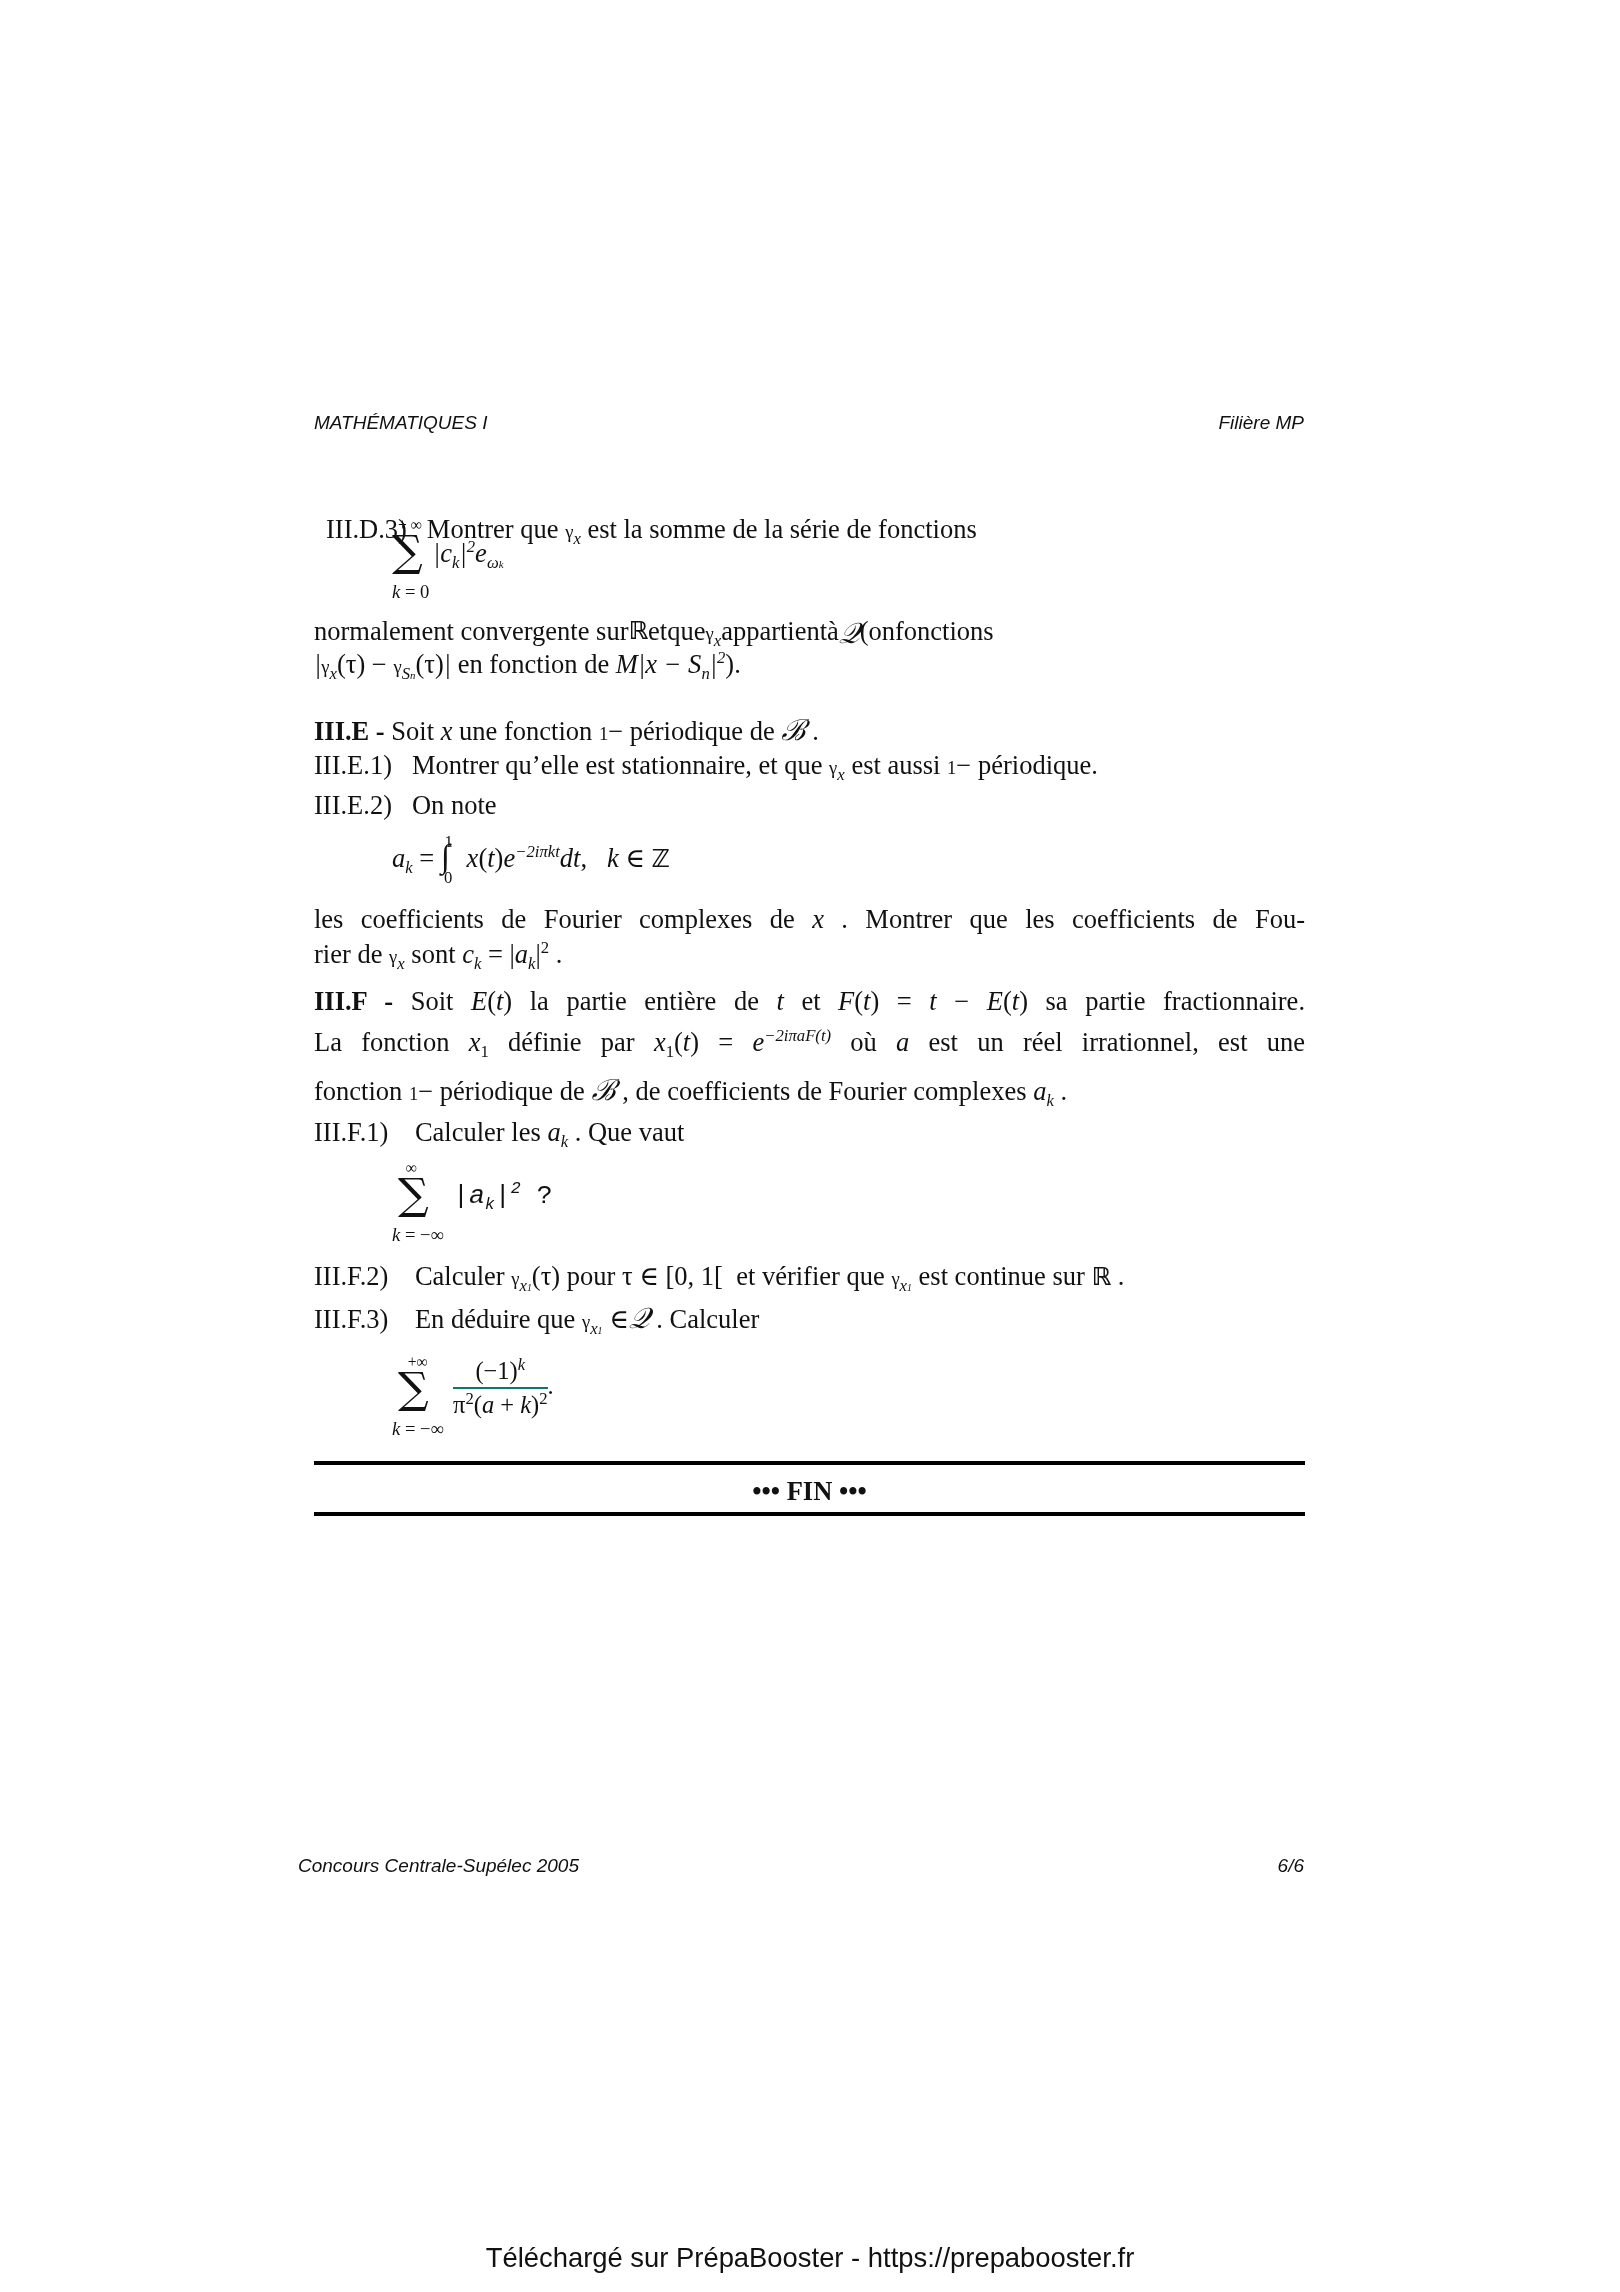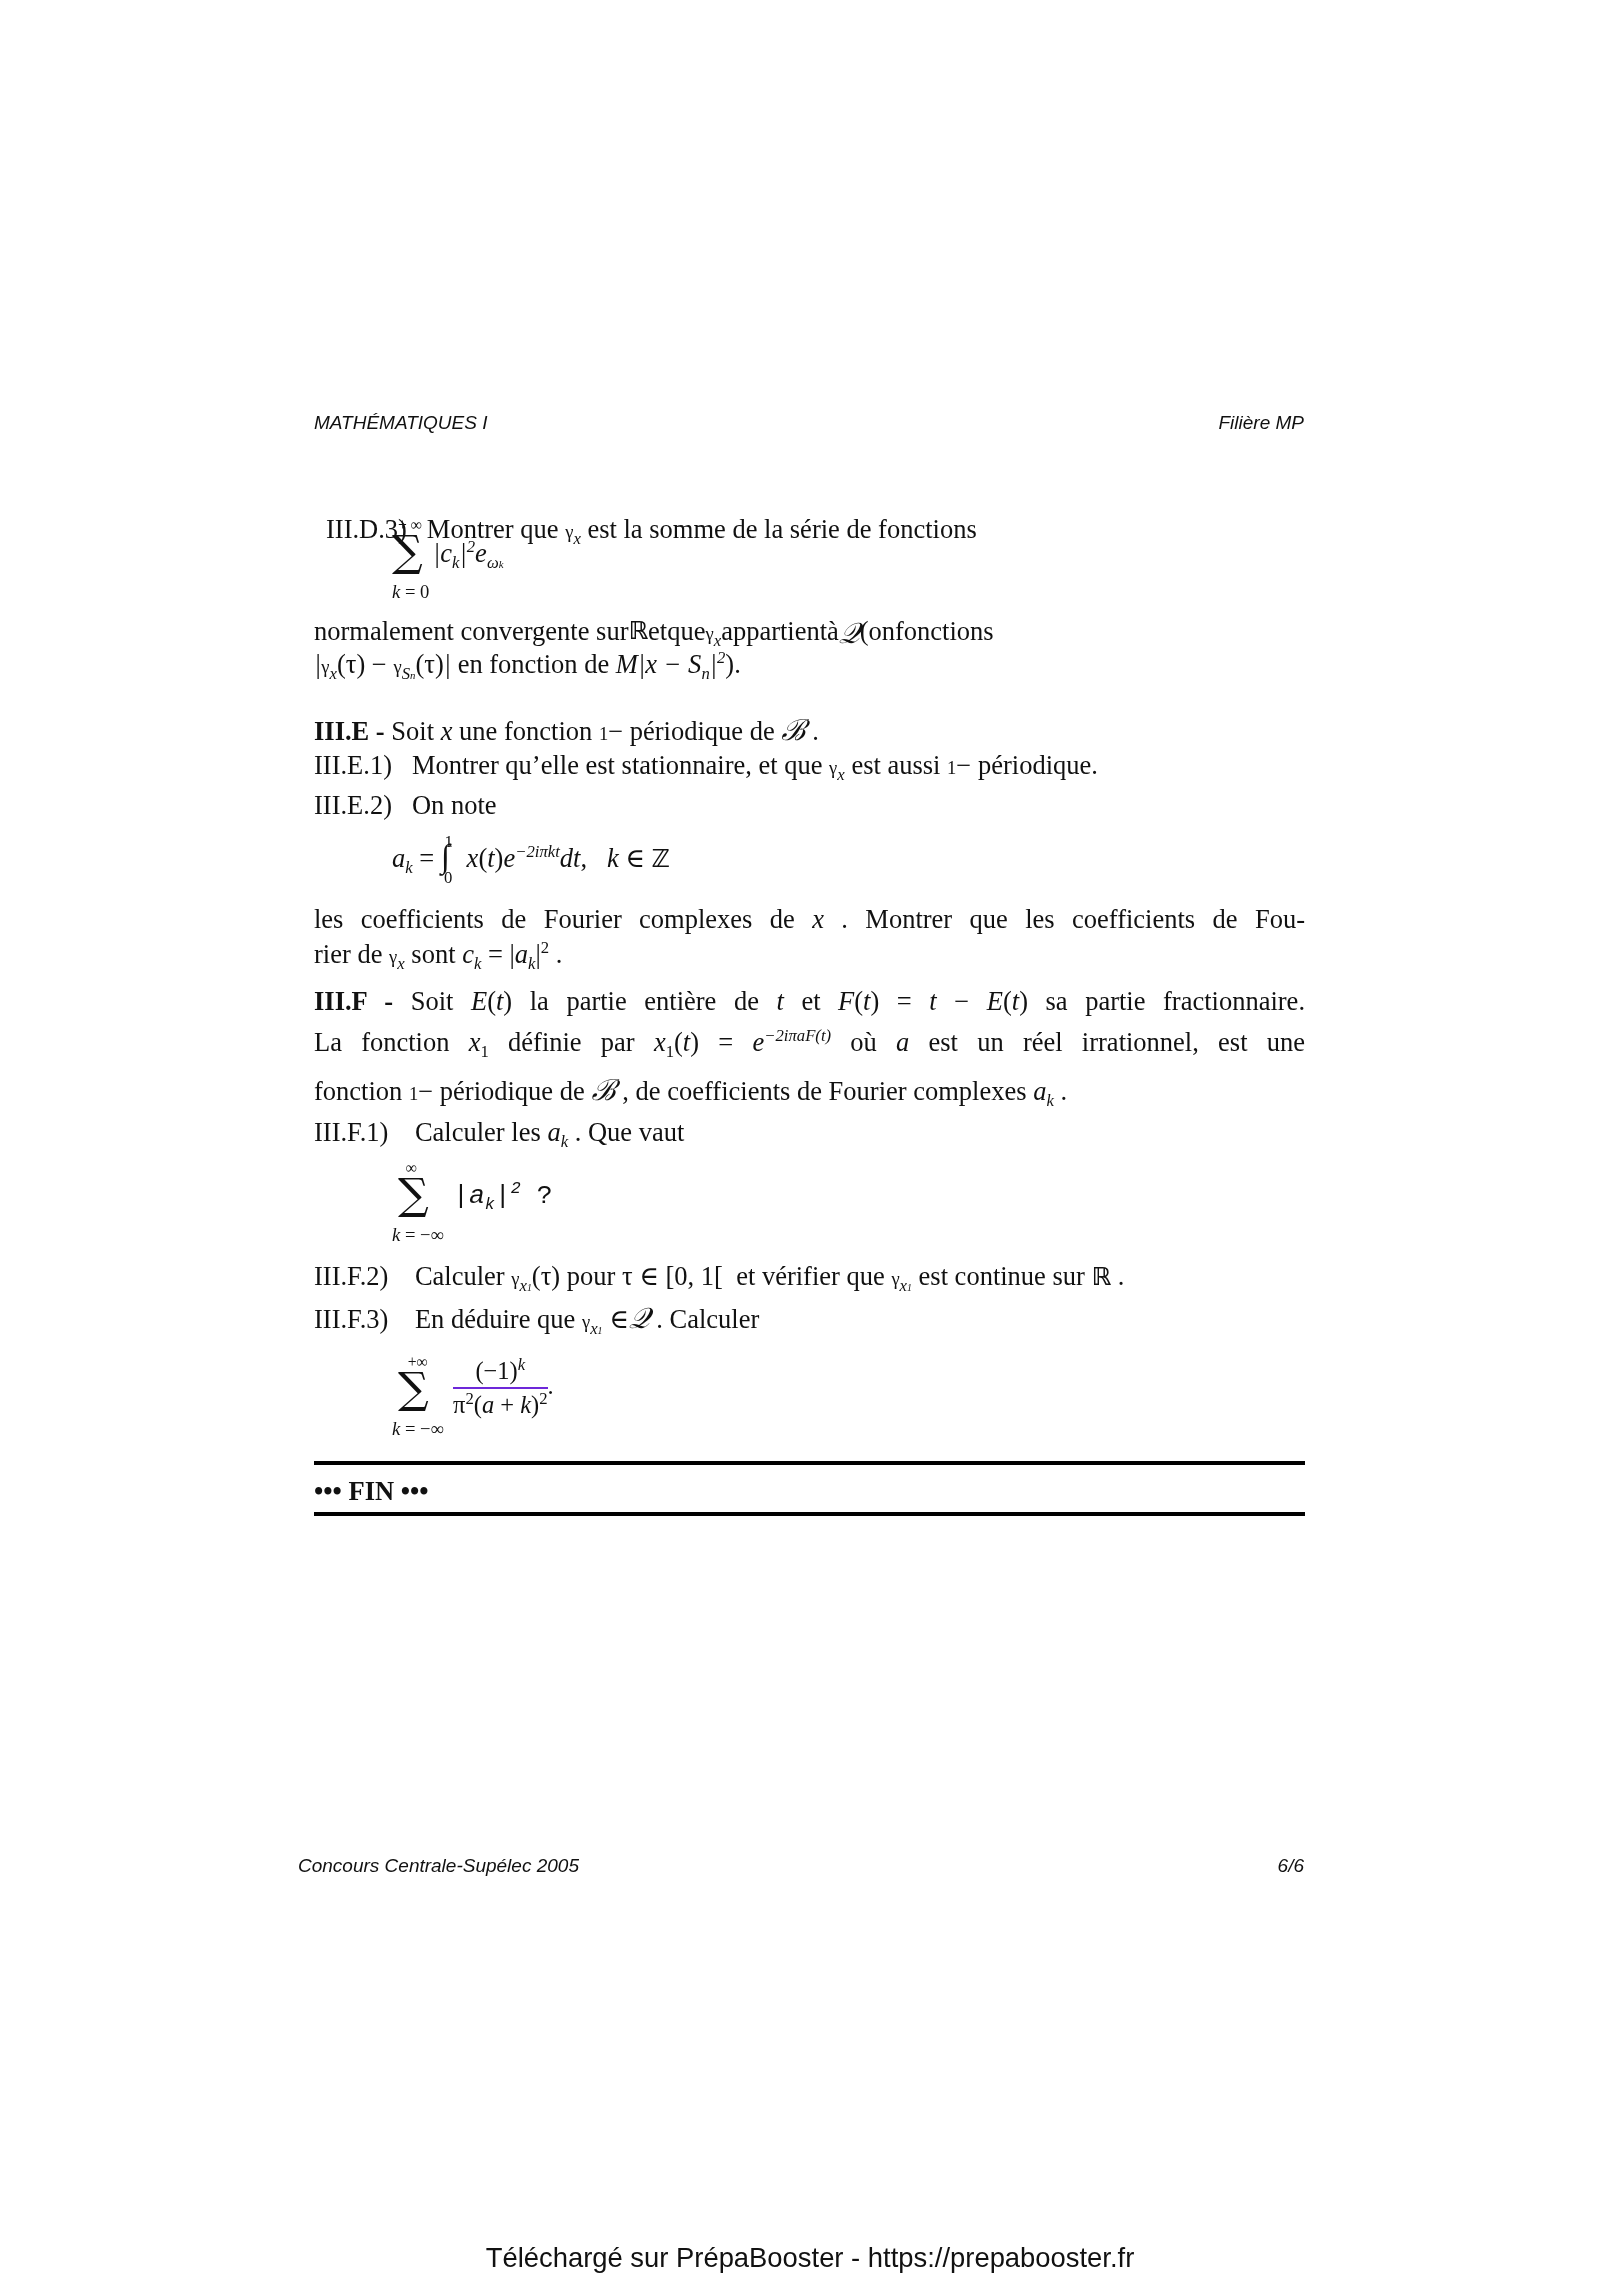--- a/index.html
+++ b/index.html
@@ -11,21 +11,21 @@
   .r { font-style: normal; }
   .b { font-weight: bold; }
   .sm { font-size: 18.6px; }
   .xs { font-size: 15.7px; }
   sub, sup { font-size: 16.7px; line-height: 0; }
   .script { font-family: "DejaVu Serif", serif; font-style: italic; font-size: 29px; }
   .bb { font-family: "DejaVu Sans", sans-serif; font-size: 24.5px; font-weight: bold; }
   .sigma { font-family: "DejaVu Serif", serif; font-size: 43px; line-height: 1; }
   .rule { position: absolute; left: 314px; width: 991px; height: 3.9px; background: #000; }
   .frac { display: inline-block; vertical-align: middle; text-align: center; }
-  .frac .num { display: block; border-bottom: 2px solid #6d28d9; padding: 0 3.9px 2px 3.9px; }
+  .frac .num { display: block; border-bottom: 2px solid #0f766e; padding: 0 3.9px 2px 3.9px; }
   .frac .den { display: block; padding-top: 2px; }
 </style>
 </head>
 <body>
 
 <div class="abs sans-it" style="left:314px; top:412px;">MATHÉMATIQUES I</div>
 <div class="abs sans-it" style="right:316px; top:412px;">Filière MP</div>
 
 <div class="abs serif" style="left:326px; top:466px;margin-top:48px;">
   <span>III.D.3)</span>&nbsp;&nbsp;
@@ -117,20 +117,20 @@
   <div class="abs m sm" style="left:0px; top:65px;">k <span class="r">= −∞</span></div>
   <div class="abs serif" style="left:61px; top:3.9px; font-size:24.5px;">
     <span class="frac">
       <span class="num">(−1)<sup class="m">k</sup></span>
       <span class="den">π<sup>2</sup>(<span class="m">a</span> + <span class="m">k</span>)<sup>2</sup></span>
     </span>.
   </div>
 </div>
 
 <div class="rule" style="top:1461px;"></div>
-<div class="abs serif b" style="left:314px; width:991px; top:1476px; text-align:left;">••• FIN •••</div>
+<div class="abs serif b" style="left:314px; width:991px; top:1476px; text-align:center;">••• FIN •••</div>
 <div class="rule" style="top:1512px;"></div>
 
 <div class="abs sans-it" style="left:298px; top:1855px;">Concours Centrale-Supélec 2005</div>
 <div class="abs sans-it" style="right:316px; top:1855px;">6/6</div>
 
 <div class="abs" style="left:0; width:1620px; top:2242px; text-align:center; font-family:'Liberation Sans','DejaVu Sans',sans-serif; font-size:27.4px;">Téléchargé sur PrépaBooster - https://prepabooster.fr</div>
 
 
 </body></html>

